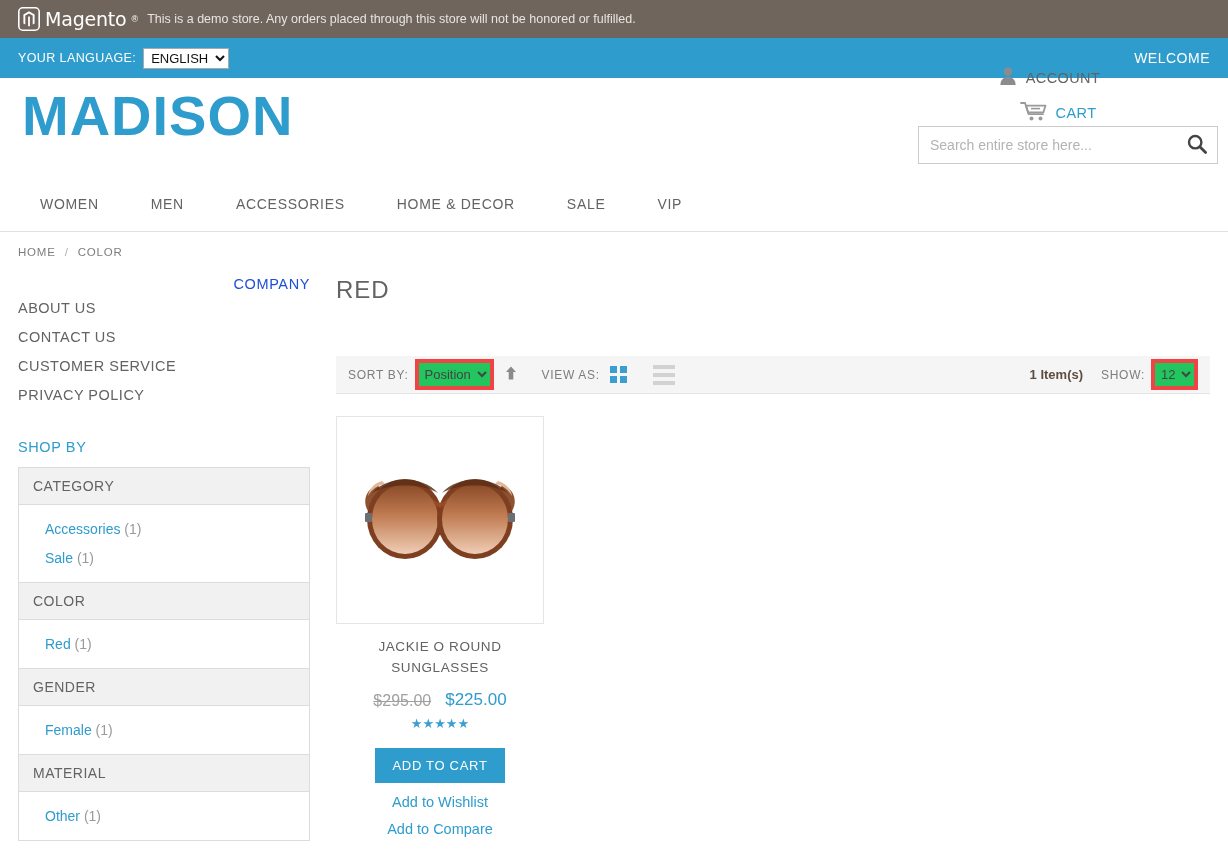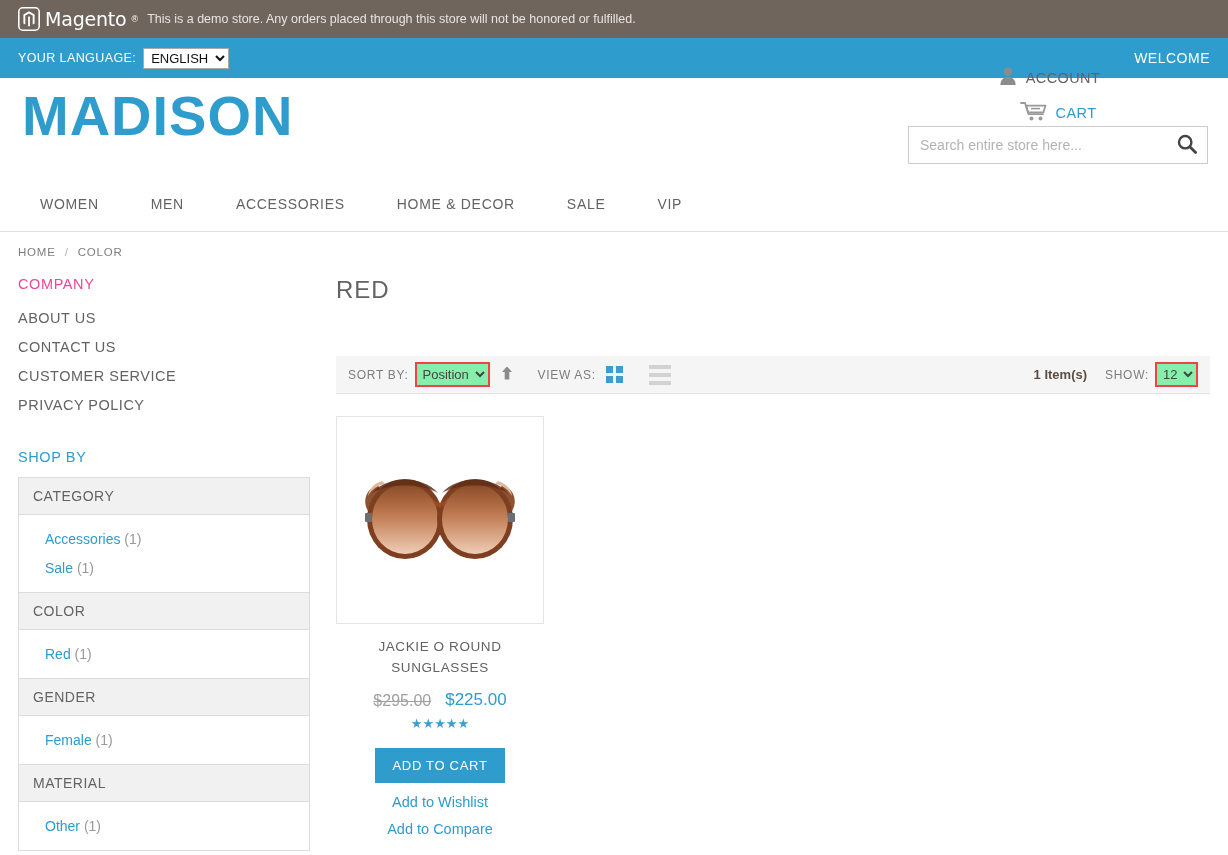--- a/index.html
+++ b/index.html
@@ -126,21 +126,21 @@
     letter-spacing: 0.4px;
   }
   .cart-text {
     font-size: 14.5px;
     color: #2e9ccc;
     letter-spacing: 0.4px;
   }
   .search-wrap {
     position: relative;
     width: 300px;
-    margin-left: 18px;
+    margin-left: 28px;
   }
   .search-input {
     width: 300px;
     height: 38px;
     border: 1px solid #cccccc;
     padding: 0 42px 0 11px;
     font-size: 14px;
     font-family: "Liberation Sans", sans-serif;
     color: #666;
     outline: none;
@@ -188,25 +188,26 @@
   
   .page {
     display: flex;
     padding: 18px 18px 0 18px;
   }
   .sidebar { width: 292px; flex: none; }
   .content { flex: 1; padding-left: 26px; }
 
   
   .side-head {
-    color: #ec4899;
+    color: #1d4ed8;
     font-size: 14.5px;
     letter-spacing: 0.6px;
-    margin-bottom: 18px;
-    cursor: pointer;
+    margin-bottom: 8px;
+    cursor: pointer;
+    text-align: right;
   }
   .side-link {
     display: block;
     color: #636363;
     font-size: 14.5px;
     letter-spacing: 0.5px;
     margin-bottom: 13px;
     text-decoration: none;
     cursor: pointer;
   }
@@ -265,24 +266,24 @@
   .tb-left, .tb-right { display: flex; align-items: center; }
   .tb-label {
     font-size: 12px;
     color: #7d7d7d;
     letter-spacing: 0.7px;
     margin-right: 6px;
   }
   .tb-select {
     font-family: "Liberation Sans", sans-serif;
     font-size: 13px;
-    border: 2px solid #ef4444;
-    background: #86efac;
+    border: 4px solid #ef4444;
+    background: #22c55e;
     color: #444;
-    height: 25px;
+    height: 31px;
     padding: 1px 2px;
   }
   .sort-dir {
     margin-left: 10px;
     cursor: pointer;
     display: flex; align-items: center;
   }
   .viewas { margin-left: 24px; display: flex; align-items: center; }
   .grid-icon {
     display: grid;

